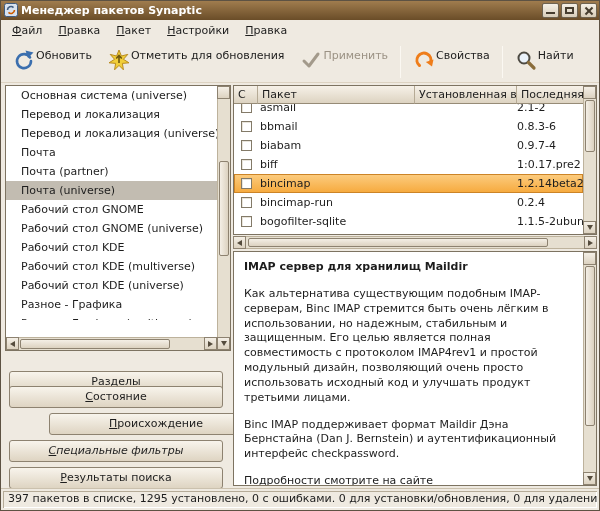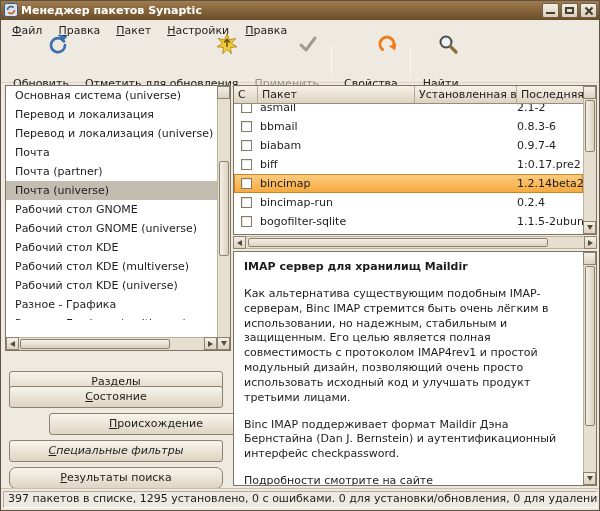--- a/index.html
+++ b/index.html
@@ -25,34 +25,34 @@
 
   
   .menubar { position:absolute; top:19px; left:0; right:0; height:21px; background:#efeae1;
     display:flex; align-items:center; padding-left:3px; border-bottom:1px solid #e2dac c; }
   .menu-item { display:inline-block; padding:3px 8px; cursor:default; }
   .menu-item::first-letter { text-decoration:underline; }
 
   
   .toolbar { position:absolute; top:40px; left:0; right:0; height:42px; background:#efeae1;
     display:flex; align-items:center; padding-left:4px; border-bottom:1px solid #ddd3c2; }
-  .tool-btn { display:flex; flex-direction:column; align-items:flex-end; justify-content:center;
-    padding:1px 8px; gap:19px; border-radius:3px; }
+  .tool-btn { display:flex; flex-direction:row; align-items:flex-start; justify-content:center;
+    padding:1px 8px; gap:1px; border-radius:3px; }
   .tool-btn .tlbl { white-space:nowrap; }
   .tool-btn.disabled .tlbl { color:#9b9284; }
   .tool-sep { width:1px; height:32px; background:#cdc2ad; border-right:1px solid #fbf8f2; margin:0 4px; }
 
   
   .main { position:absolute; top:82px; left:0; right:0; bottom:22px; }
 
   
   .sections-box { position:absolute; left:4px; top:2px; width:226px; height:266px;
     border:1px solid #7d7361; background:#ffffff; overflow:hidden; }
   .sec-items { position:absolute; top:0; left:0; right:13px; }
-  .sec-item { height:19px; line-height:19px; padding-left:9px; white-space:nowrap; overflow:hidden; }
+  .sec-item { height:19px; line-height:19px; padding-left:15px; white-space:nowrap; overflow:hidden; }
   .sec-item.selected { background:#c2bcb1; }
   .sec-item.partial { height:6px; overflow:hidden; }
 
   
   .vscroll { position:absolute; top:0; right:0; bottom:0; width:13px; background:#e6dfd0;
     border-left:1px solid #bdb29c; }
   .hscroll { position:absolute; left:0; bottom:0; height:13px; background:#e6dfd0;
     border-top:1px solid #bdb29c; }
   .stepper { position:absolute; width:13px; height:13px; background:linear-gradient(#f4efe6,#dcd2c0);
     border:1px solid #8d8270; display:flex; align-items:center; justify-content:center; }
@@ -221,21 +221,21 @@
         <span class="stepper" style="right:0; top:-1px;">
             <span class="tri-right"></span>
           </span>
       </div>
     </div>
 
     <div class="filter-btn" style="top:288px;">Разделы</div>
     <div class="filter-btn" style="top:303px;">Состояние</div>
     <div class="filter-btn" style="top:330px;margin-left:40px;">Происхождение</div>
     <div class="filter-btn" style="top:357px;font-style:italic;">Специальные фильтры</div>
-    <div class="filter-btn" style="top:384px;border-radius:7px;">Результаты поиска</div>
+    <div class="filter-btn" style="top:384px;">Результаты поиска</div>
 
     <div class="pkg-table">
       <div class="thead">
         <span class="th th-c">C</span>
         <span class="th th-name">Пакет</span>
         <span class="th th-inst">Установленная ве</span>
         <span class="th th-latest">Последняя ве</span>
       </div>
       <div class="tbody">
         <div class="rows">

